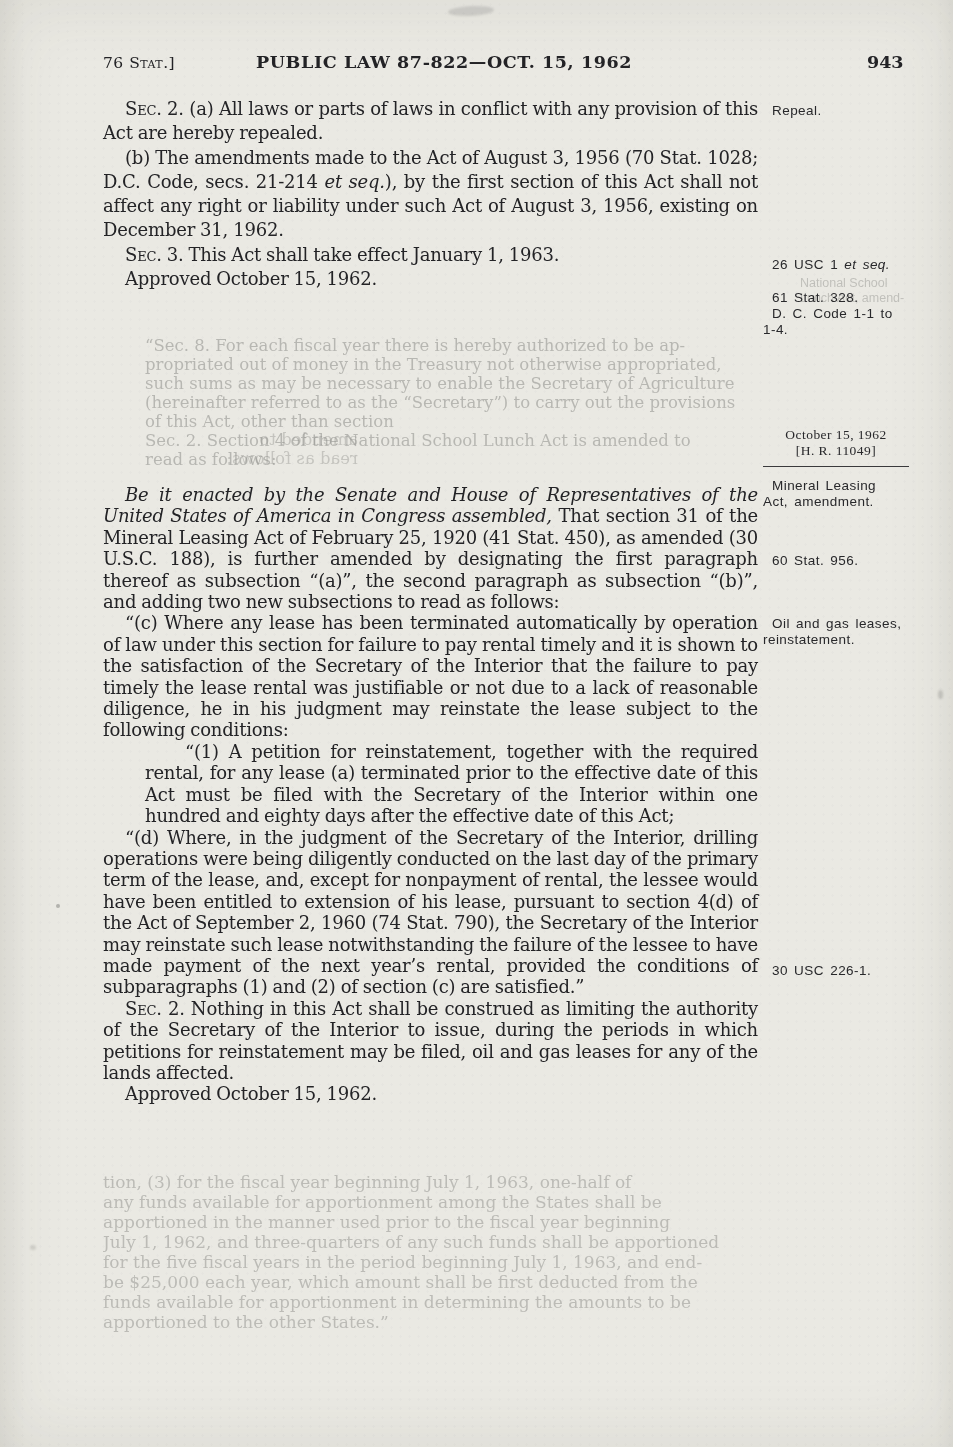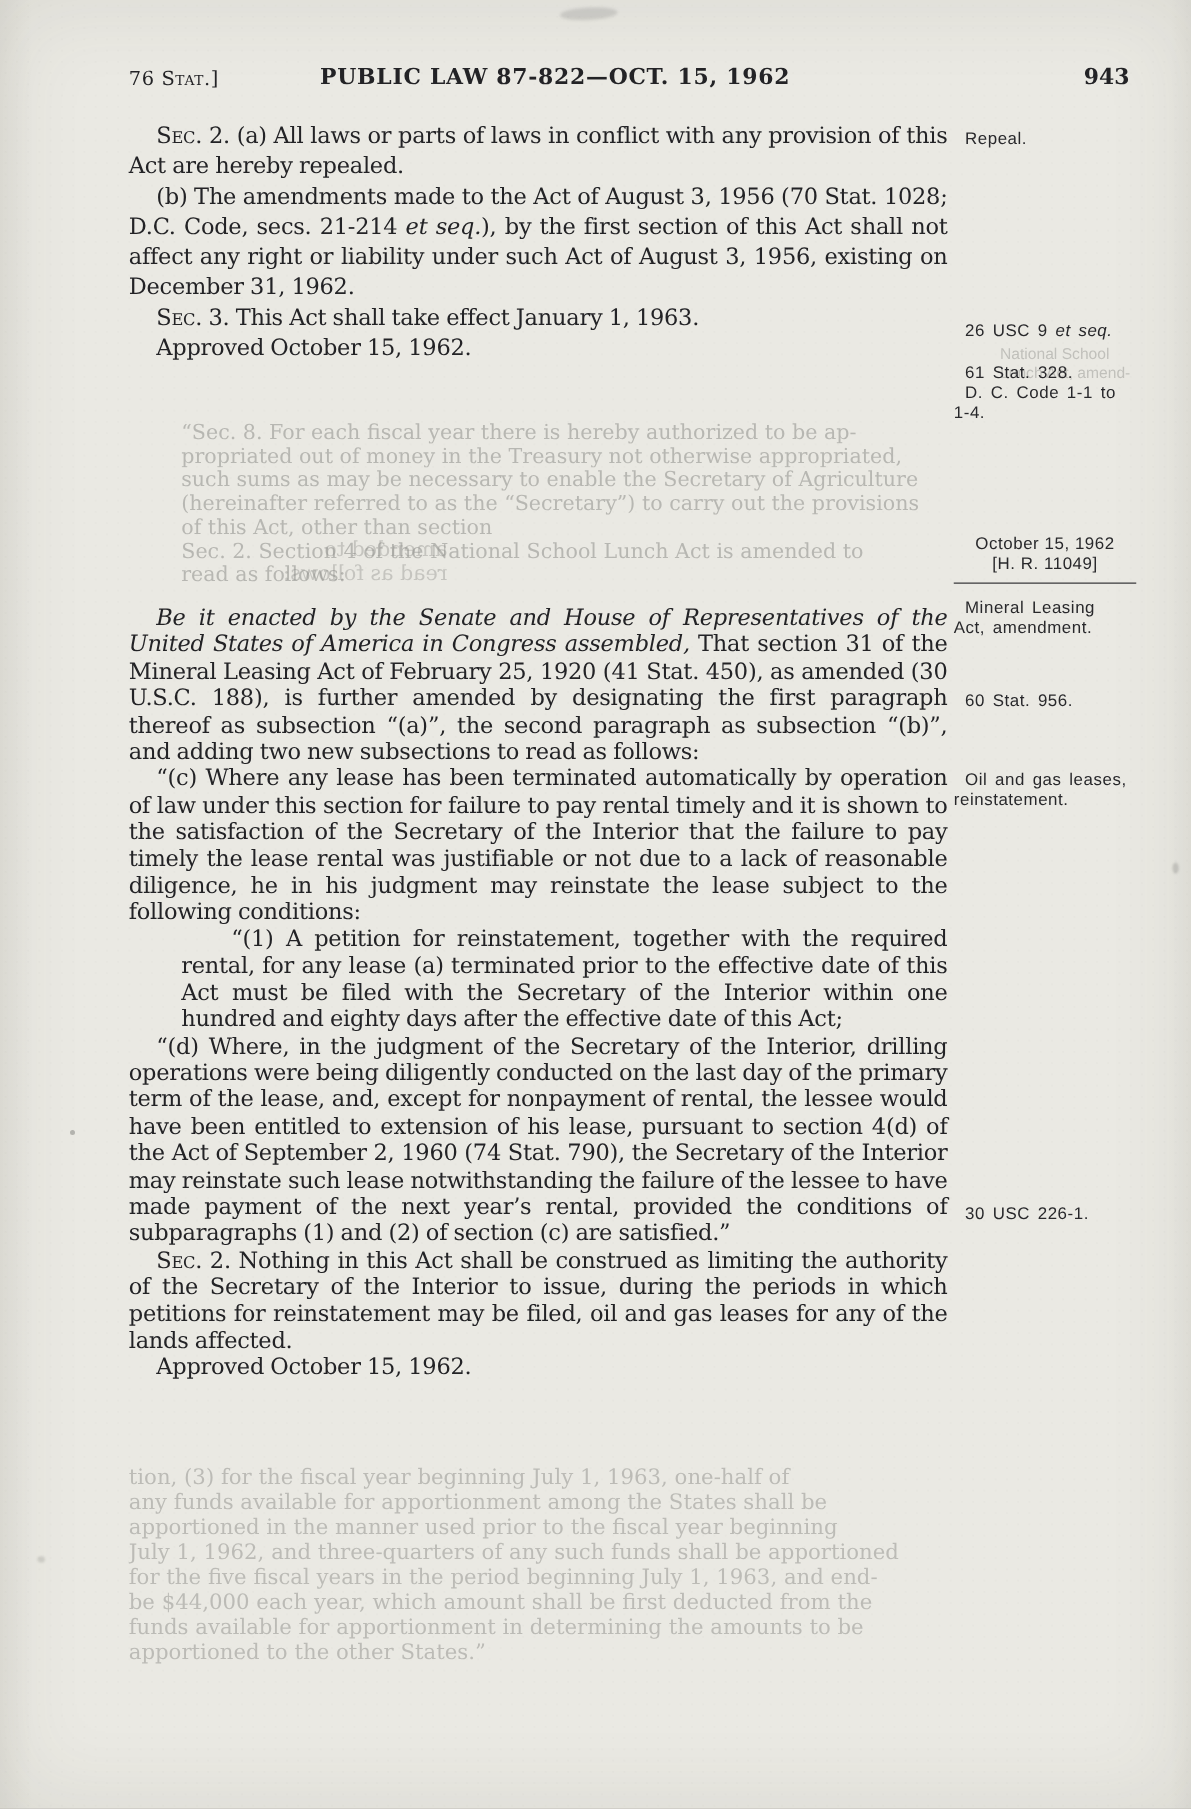--- a/index.html
+++ b/index.html
@@ -45,21 +45,21 @@
   
   .margin-col{position:absolute;left:763px;top:0;width:146px;height:1447px;z-index:3;}
   .mnote{
     position:absolute;left:0;width:143px;
     font-family:"Liberation Sans","DejaVu Sans",sans-serif;
     font-size:13.5px;line-height:15.8px;letter-spacing:0.45px;word-spacing:2px;
     text-indent:9px;color:#28282b;
   }
   .date-note{
     position:absolute;left:0;top:427px;width:146px;text-align:center;
-    font-family:Liberation Sans, sans-serif;
+    font-family:Liberation Serif, serif;
     font-size:13.5px;line-height:15.8px;letter-spacing:0.45px;color:#28282b;
   }
   .side-rule{position:absolute;left:0;top:466px;width:146px;border-bottom:1.6px solid #3a3a3c;}
   
   .ghost{position:absolute;z-index:1;color:#8f8f8b;opacity:0.55;filter:blur(0.55px);}
   .gline{white-space:nowrap;overflow:hidden;}
   #ghost-middle{left:145px;top:336px;width:640px;font-size:16.5px;line-height:19px;}
   #ghost-bottom{left:103px;top:1172px;width:670px;font-size:17px;line-height:20px;opacity:0.5;}
   #ghost-margin{left:800px;top:233px;width:130px;font-family:"Liberation Sans",sans-serif;font-size:12.5px;line-height:14.5px;opacity:0.45;margin-top:43px;}
   #ghost-mirror{left:98px;top:430px;width:260px;font-size:16.5px;line-height:19px;transform:scaleX(-1);opacity:0.4;}
@@ -96,21 +96,21 @@
   <div class="ghost" id="ghost-margin">
       <div class="gline">National School</div>
       <div class="gline">Lunch Act, amend-</div>
     </div>
   <div class="ghost" id="ghost-bottom">
       <div class="gline">tion, (3) for the fiscal year beginning July 1, 1963, one-half of</div>
       <div class="gline">any funds available for apportionment among the States shall be</div>
       <div class="gline">apportioned in the manner used prior to the fiscal year beginning</div>
       <div class="gline">July 1, 1962, and three-quarters of any such funds shall be apportioned</div>
       <div class="gline">for the five fiscal years in the period beginning July 1, 1963, and end-</div>
-      <div class="gline">be $44,000 each year, which amount shall be first deducted from the</div>
+      <div class="gline">be $25,000 each year, which amount shall be first deducted from the</div>
       <div class="gline">funds available for apportionment in determining the amounts to be</div>
       <div class="gline">apportioned to the other States.”</div>
     </div>
 
   <div class="running-head">
     <span class="rh-left">76 Stat.]</span>
     <span class="rh-center">PUBLIC LAW 87-822—OCT. 15, 1962</span>
     <span class="rh-right">943</span>
   </div>
 
@@ -131,21 +131,21 @@
       <p class="para"><span>Approved October 15, 1962.</span></p>
     </div>
 
   <div class="margin-col">
     <div class="date-note">
       <div>October 15, 1962</div>
       <div>[H. R. 11049]</div>
     </div>
     <div class="side-rule"></div>
   <div class="mnote" style="top: 103px;"><span>Repeal.</span></div>
-      <div class="mnote" style="top: 257px;"><span>26 USC 9 </span><span class="it">et seq.</span></div>
+      <div class="mnote" style="top: 257px;"><span>26 USC 1 </span><span class="it">et seq.</span></div>
       <div class="mnote" style="top: 290px;"><span>61 Stat. 328.</span></div>
       <div class="mnote" style="top: 306px;"><span>D. C. Code 1-1 to 1-4.</span></div>
       <div class="mnote" style="top: 478px;"><span>Mineral Leasing Act, amendment.</span></div>
       <div class="mnote" style="top: 553px;"><span>60 Stat. 956.</span></div>
       <div class="mnote" style="top: 616px;"><span>Oil and gas leases, reinstatement.</span></div>
       <div class="mnote" style="top: 963px;"><span>30 USC 226-1.</span></div>
     </div>
 
 </div>
 

